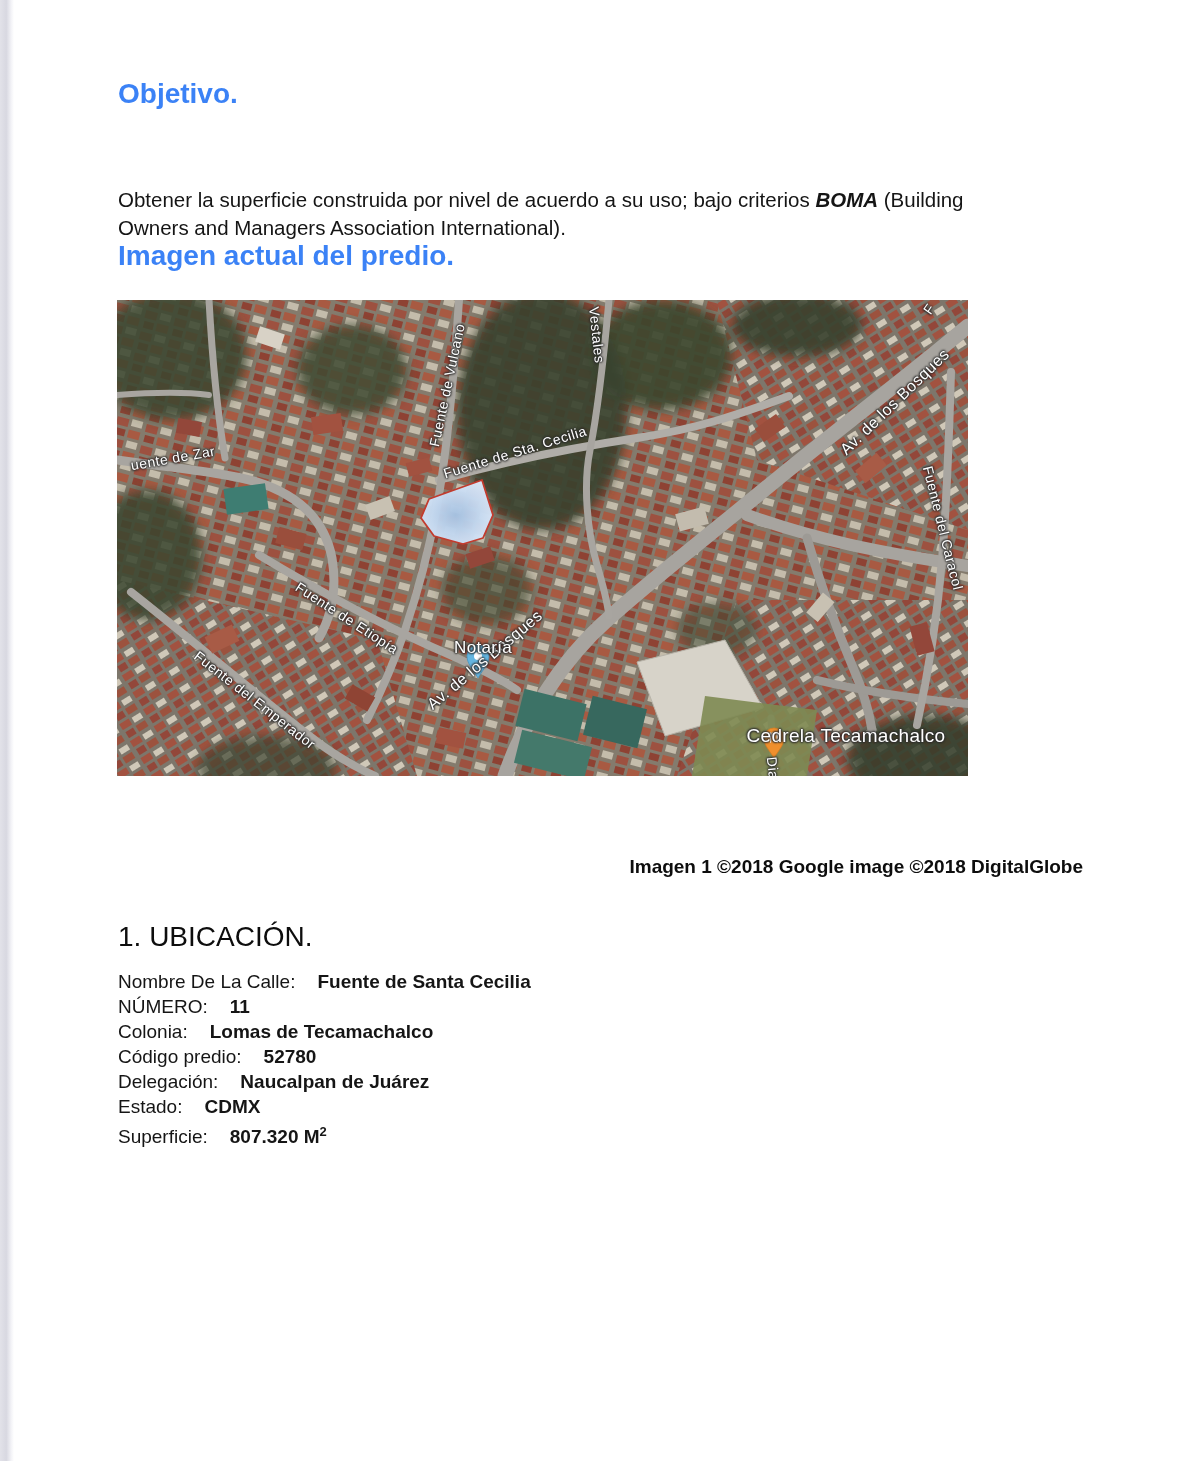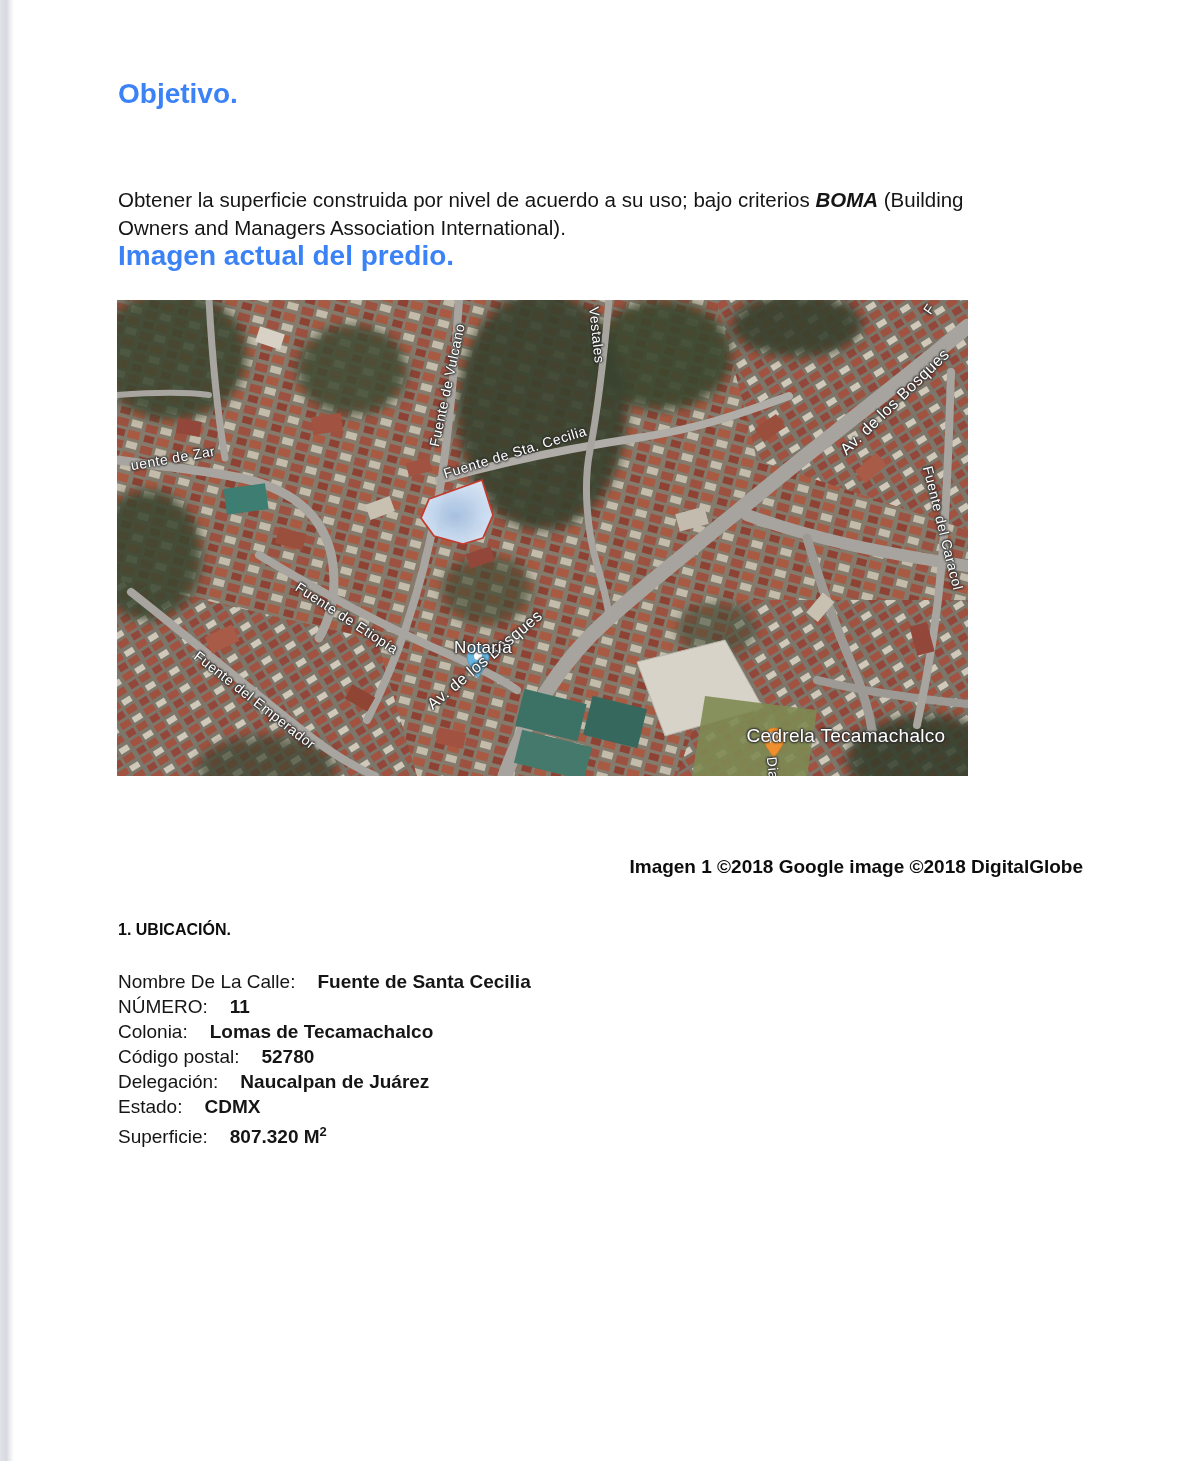--- a/index.html
+++ b/index.html
@@ -16,21 +16,21 @@
   .para{
     position:absolute;left:118px;top:141px;width:980px;
     font-size:20.5px;line-height:28px;color:#151515;margin-top:45px;
   }
   .para .line{white-space:nowrap;}
   .boma{font-weight:700;font-style:italic;}
   .caption{
     position:absolute;left:118px;top:856px;width:965px;text-align:right;
     font-size:19px;font-weight:700;color:#0d0d0d;white-space:nowrap;
   }
-  .h3{position:absolute;left:118px;top:921px;font-size:16px;font-weight:700;color:#0d0d0d;white-space:nowrap;}
+  .h3{position:absolute;left:118px;top:921px;font-size:28px;font-weight:400;color:#0d0d0d;white-space:nowrap;}
   .addr{position:absolute;left:118px;top:969px;font-size:19px;line-height:25px;color:#151515;}
   .addr-row{white-space:nowrap;}
   .addr-label{padding-right:22px;}
   .addr-value{font-weight:700;}
   .addr-sup{font-weight:700;font-size:13px;}
 
   
   .map{
     position:absolute;left:117px;top:300px;width:851px;height:476px;
     overflow:hidden;background:#6f6a60;
@@ -179,17 +179,17 @@
 </div>
 
 <div class="caption">Imagen 1 ©2018 Google image ©2018 DigitalGlobe</div>
 
 <div class="h3">1. UBICACIÓN.</div>
 
 <div class="addr">
   <div class="addr-row"><span class="addr-label">Nombre De La Calle:</span><span class="addr-value">Fuente de Santa Cecilia</span></div>
   <div class="addr-row"><span class="addr-label">NÚMERO:</span><span class="addr-value">11</span></div>
   <div class="addr-row"><span class="addr-label">Colonia:</span><span class="addr-value">Lomas de Tecamachalco</span></div>
-  <div class="addr-row"><span class="addr-label">Código postal:</span><span class="addr-value">52780</span></div>
+  <div class="addr-row"><span class="addr-label">Código predio:</span><span class="addr-value">52780</span></div>
   <div class="addr-row"><span class="addr-label">Delegación:</span><span class="addr-value">Naucalpan de Juárez</span></div>
   <div class="addr-row"><span class="addr-label">Estado:</span><span class="addr-value">CDMX</span></div>
   <div class="addr-row"><span class="addr-label">Superficie:</span><span class="addr-value">807.320 M</span><sup class="addr-sup">2</sup></div>
 </div>
 
 </body></html>

